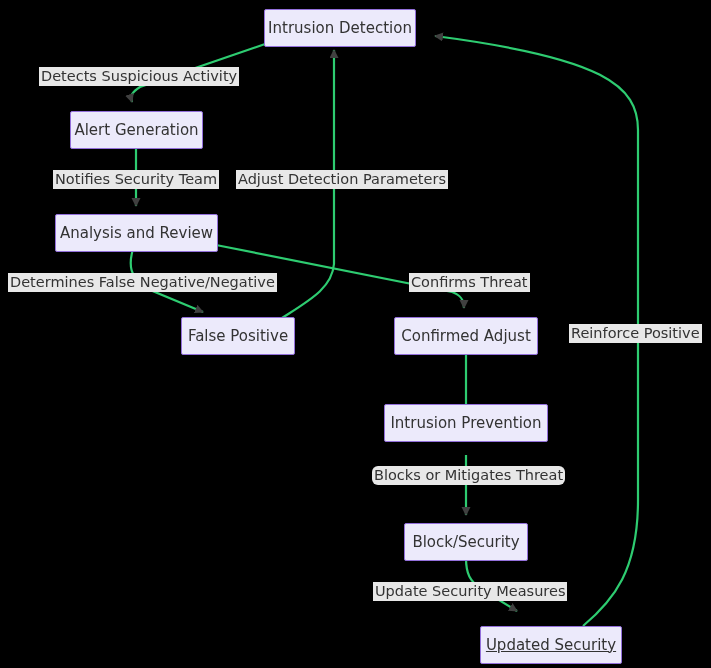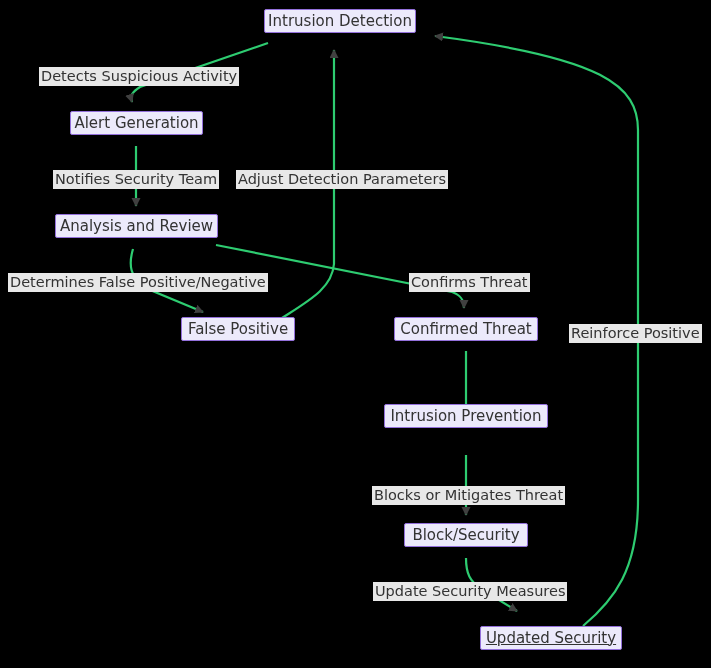--- a/index.html
+++ b/index.html
@@ -30,21 +30,21 @@
     border: 1px solid #9370DB;
     border-radius: 2px;
     color: #333333;
     font-size: 15px;
     line-height: 1;
     display: flex;
     align-items: center;
     justify-content: center;
     white-space: nowrap;
     padding: 0 16px;
-    height: 24px;
+    height: 38px;
     z-index: 3;
   }
   .edge-label {
     position: absolute;
     box-sizing: border-box;
     background: #E8E8E8;
     color: #333333;
     font-size: 14.5px;
     line-height: 18px;
     height: 19px;
@@ -97,21 +97,21 @@
 
   <div class="node" style="left:55px; top:214px; width:163px;">
     <span>Analysis and Review</span>
   </div>
 
   <div class="node" style="left:181px; top:317px; width:114px;">
     <span>False Positive</span>
   </div>
 
   <div class="node" style="left:394px; top:317px; width:144px;">
-    <span>Confirmed Threat</span>
+    <span>Confirmed Adjust</span>
   </div>
 
   <div class="node" style="left:384px; top:404px; width:164px;">
     <span>Intrusion Prevention</span>
   </div>
 
   <div class="node" style="left:404px; top:523px; width:124px;">
     <span>Block/Security</span>
   </div>
 
@@ -121,33 +121,33 @@
 
   <div class="edge-label" style="left:39px; top:67px;">
     <span>Detects Suspicious Activity</span>
   </div>
 
   <div class="edge-label" style="left:53px; top:170px;">
     <span>Notifies Security Team</span>
   </div>
 
   <div class="edge-label" style="left:8px; top:273px;">
-    <span>Determines False Positive/Negative</span>
+    <span>Determines False Negative/Negative</span>
   </div>
 
   <div class="edge-label" style="left:409px; top:273px;">
     <span>Confirms Threat</span>
   </div>
 
   <div class="edge-label" style="left:236px; top:170px;">
     <span>Adjust Detection Parameters</span>
   </div>
 
 
-  <div class="edge-label" style="left:372px; top:486px;">
+  <div class="edge-label" style="left:372px; top:466px;border-radius:6px;">
     <span>Blocks or Mitigates Threat</span>
   </div>
 
   <div class="edge-label" style="left:373px; top:582px;">
     <span>Update Security Measures</span>
   </div>
 
   <div class="edge-label" style="left:569px; top:324px;">
     <span>Reinforce Positive</span>
   </div>

